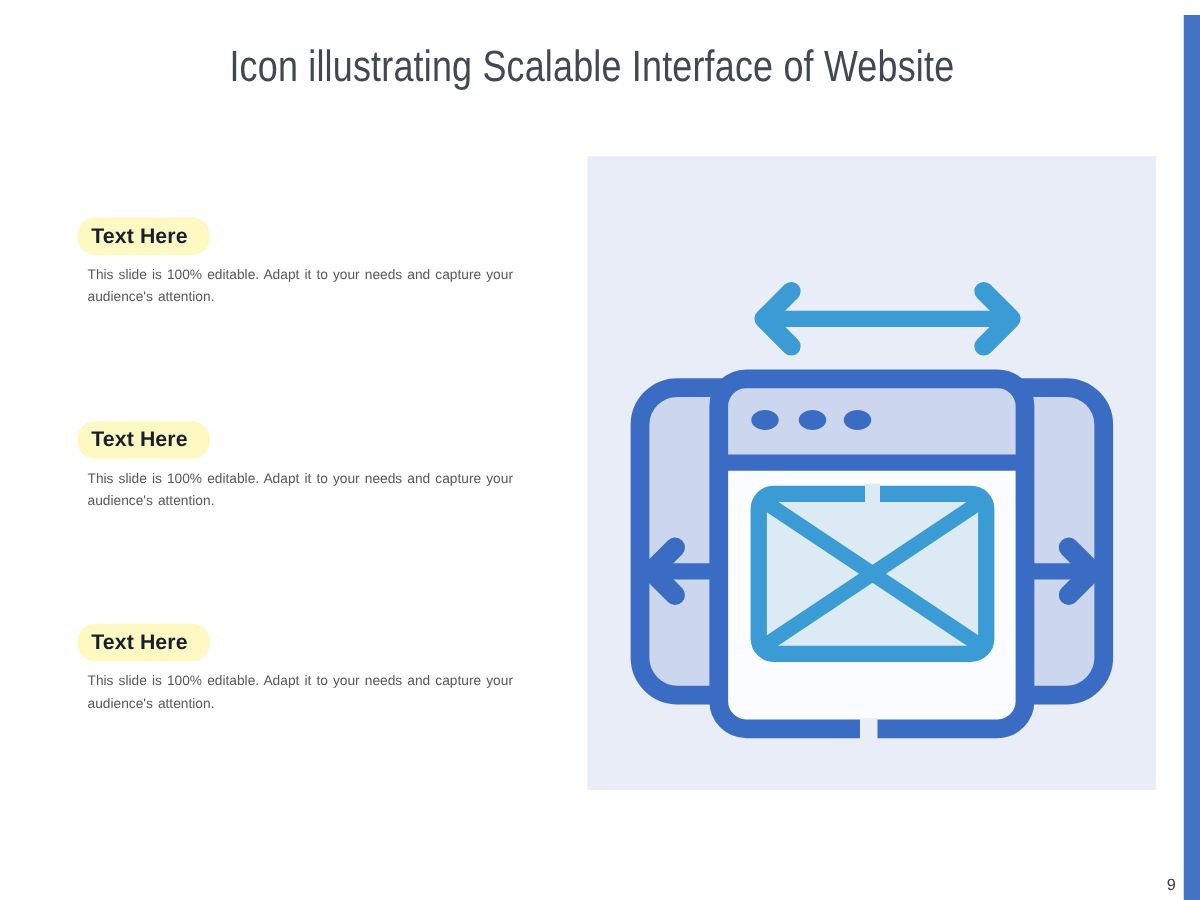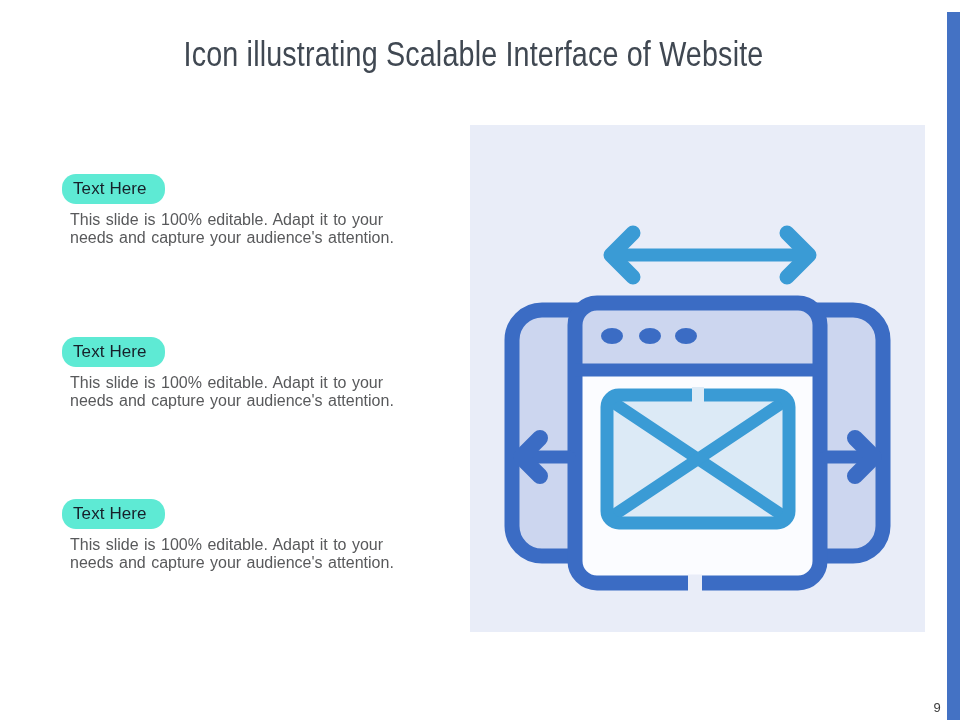--- a/index.html
+++ b/index.html
@@ -55,36 +55,36 @@
     position: absolute;
     left: 62px;
     width: 372px;
   }
   .text-block.b0 { top: 162px; }
   .text-block.b1 { top: 325px; }
   .text-block.b2 { top: 487px; }
 
   .tb-heading {
     display: inline-block;
-    background: #5eead4;
+    background: #fef9c3;
     color: #17202a;
     font-family: "Liberation Sans", sans-serif;
     font-size: 17px;
-    font-weight: normal;
+    font-weight: bold;
     letter-spacing: 0.1px;
     padding: 5px 18px 6px 11px;
     line-height: 19px;
     border-radius: 14px;
   }
   .tb-body {
     margin-top: 7px;
     padding-left: 8px;
     color: #58595b;
     font-family: "Liberation Sans", sans-serif;
-    font-size: 16px;
+    font-size: 11px;
     line-height: 18px;
     width: 362px;
     word-spacing: 1px;
   }
 
   
   #icon-panel {
     position: absolute;
     left: 470px;
     top: 113px;

